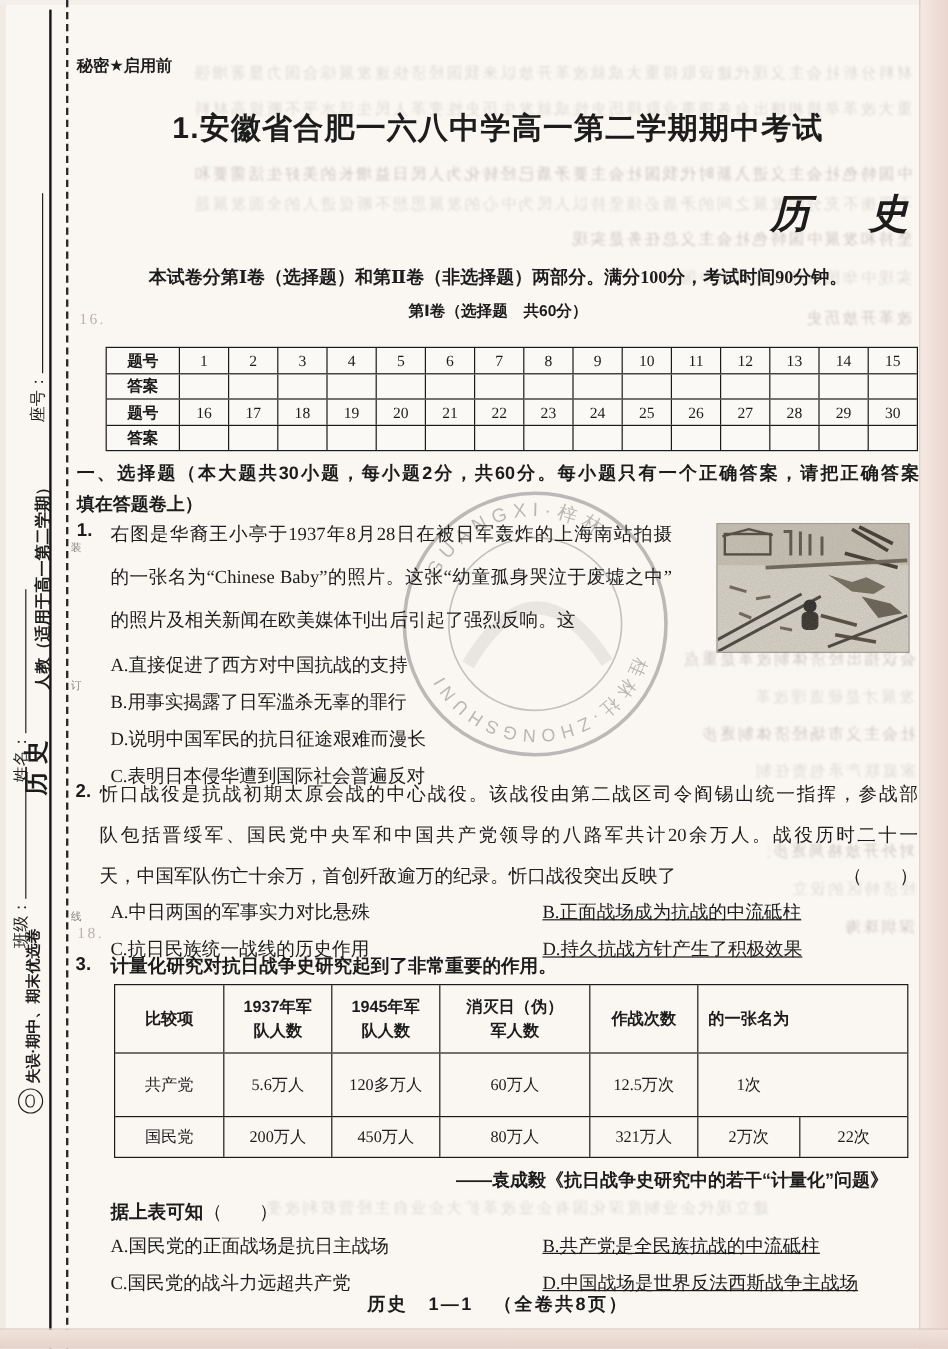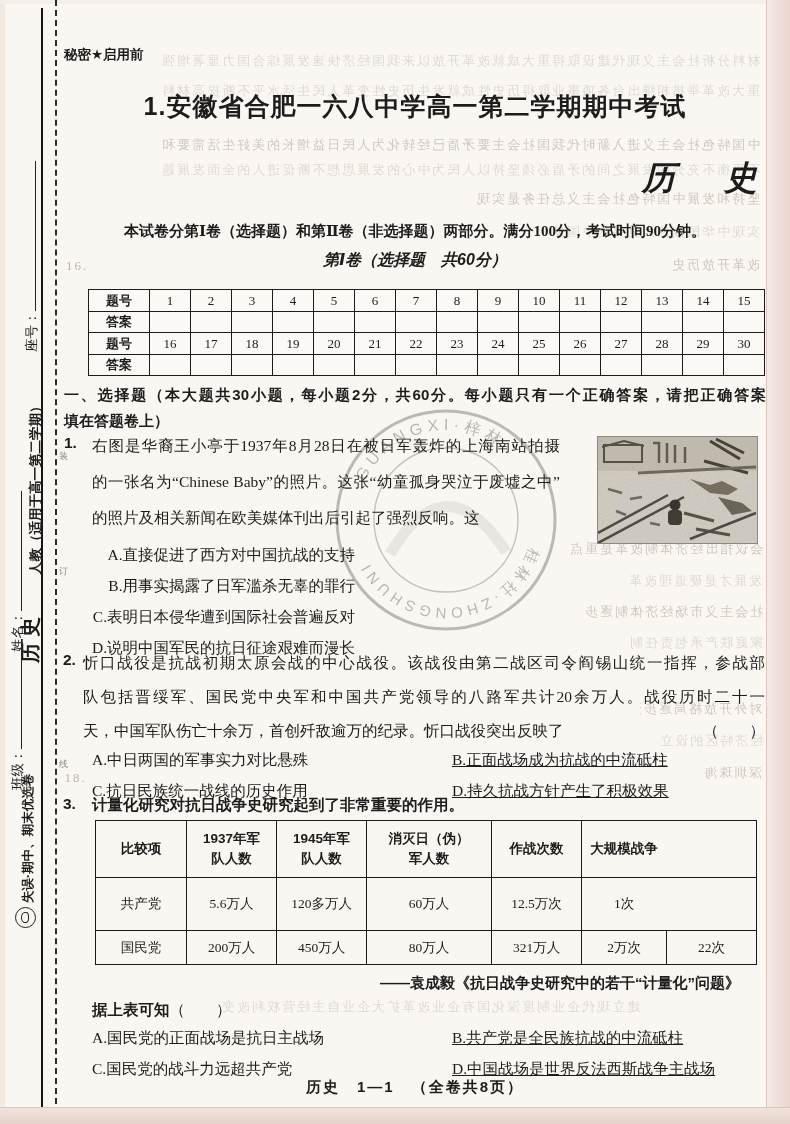--- a/index.html
+++ b/index.html
@@ -37,38 +37,38 @@
     vertical-align:-4px;margin-right:4px;position:relative;}
   .brandlogo::after{content:"";position:absolute;left:4px;top:5px;width:9px;height:6px;
     border:1.4px solid #222;border-radius:50% 50% 40% 40%;}
 
   
   .secret{left:64px;top:46px;font-size:13.5px;}
   .title{left:65px;top:90px;width:700px;text-align:center;font-size:25px;letter-spacing:1px;}
   .subject{left:65px;top:156px;width:700px;text-align:right;font-size:33px;font-weight:700;
     font-style:italic;letter-spacing:8px;font-family:Liberation Sans, sans-serif;}
   .examnote{left:65px;top:222px;width:700px;text-align:center;font-size:15px;font-weight:600;}
-  .sect1{left:65px;top:250px;width:700px;text-align:center;font-size:16px;font-style:italic;}
+  .sect1{left:65px;top:250px;width:700px;text-align:center;font-size:13px;}
 
   
   .ans-table{left:88px;top:289px;width:675px;border:1.6px solid #1b1b1b;background:rgba(255,255,255,.25);}
   .ans-row{display:grid;grid-template-columns:60px repeat(15,1fr);height:21px;}
   .ans-row.short{height:20px;}
   .ans-row + .ans-row{border-top:1.2px solid #1b1b1b;}
   .ans-row > div{border-left:1.2px solid #1b1b1b;display:flex;align-items:center;justify-content:center;
     font-size:13px;overflow:hidden;}
   .ans-row > div:first-child{border-left:none;font-weight:700;}
 
   
   .instr{left:64px;top:382px;width:702px;font-size:15px;line-height:26px;}
   .instr .l1{text-align:justify;text-align-last:justify;}
   .qnum{position:absolute;font-size:15.5px;}
   .qline{font-size:15.5px;line-height:36px;height:36px;text-align:justify;text-align-last:justify;overflow:hidden;}
   .q1text{left:92px;top:428px;width:468px;}
-  .q1opts{left:92px;top:539px;font-size:15.5px;line-height:31px;text-align:right;}
+  .q1opts{left:92px;top:539px;font-size:15.5px;line-height:31px;}
   .q2text{left:83px;top:646px;width:682px;}
   .q2text .qline{line-height:34px;height:34px;}
   .lastline{display:flex;justify-content:space-between;text-align:left;text-align-last:auto;}
   .optrow{position:absolute;left:92px;width:673px;font-size:15.5px;}
   .optrow .right{position:absolute;left:360px;top:0;text-decoration:underline;}
   .photo{left:598px;top:437px;width:159px;height:106px;outline:1px solid #8d887d;}
   .q3intro{left:92px;top:795px;font-size:15.5px;}
 
   
   .stat-table{left:95px;top:820px;width:660px;border:1.6px solid #1b1b1b;}
@@ -240,22 +240,22 @@
 
 <span class="qnum hei" style="left:64px;top:434px;">1.</span>
 <div class="abs q1text">
   <div class="qline">右图是华裔王小亭于1937年8月28日在被日军轰炸的上海南站拍摄</div>
   <div class="qline">的一张名为“Chinese Baby”的照片。这张“幼童孤身哭泣于废墟之中”</div>
   <div class="qline" style="text-align:left;text-align-last:auto;">的照片及相关新闻在欧美媒体刊出后引起了强烈反响。这　　（　　）</div>
 </div>
 <div class="abs q1opts">
   <div>A.直接促进了西方对中国抗战的支持</div>
   <div>B.用事实揭露了日军滥杀无辜的罪行</div>
+  <div>D.说明中国军民的抗日征途艰难而漫长</div>
   <div>C.表明日本侵华遭到国际社会普遍反对</div>
-  <div>D.说明中国军民的抗日征途艰难而漫长</div>
 </div>
 
 <svg class="abs photo" viewBox="0 0 159 106">
   <defs>
     <filter id="grain">
         <feTurbulence type="fractalNoise" baseFrequency="0.9" numOctaves="2"></feTurbulence>
       <feColorMatrix type="matrix" values="0 0 0 0 0.25  0 0 0 0 0.23  0 0 0 0 0.2  0 0 0 0.28 0"></feColorMatrix>
       </filter>
   </defs>
   <rect x="0" y="0" width="159" height="106" fill="#d9d4c9"></rect>
@@ -300,21 +300,21 @@
 <div class="abs stat-table">
   <div class="stat-row hd">
       <div>比较项</div>
       <div>1937年军
 队人数</div>
       <div>1945年军
 队人数</div>
       <div>消灭日（伪）
 军人数</div>
       <div>作战次数</div>
-      <div>大规模战争</div>
+      <div>的一张名为</div>
     </div>
   <div class="stat-row r1">
       <div>共产党</div>
       <div>5.6万人</div>
       <div>120多万人</div>
       <div>60万人</div>
       <div>12.5万次</div>
       <div>1次</div>
     </div>
   <div class="stat-row r2">

